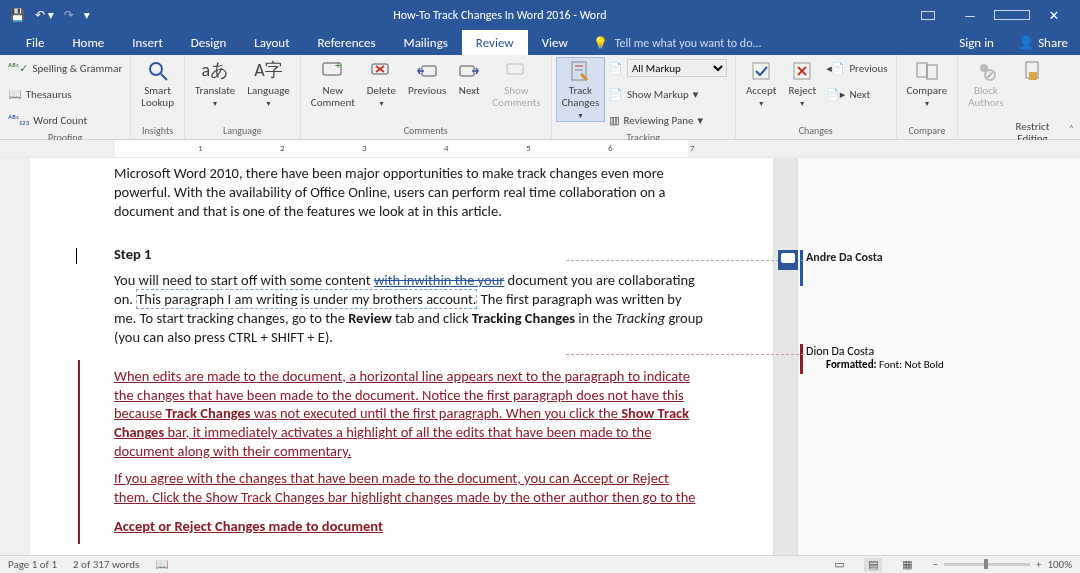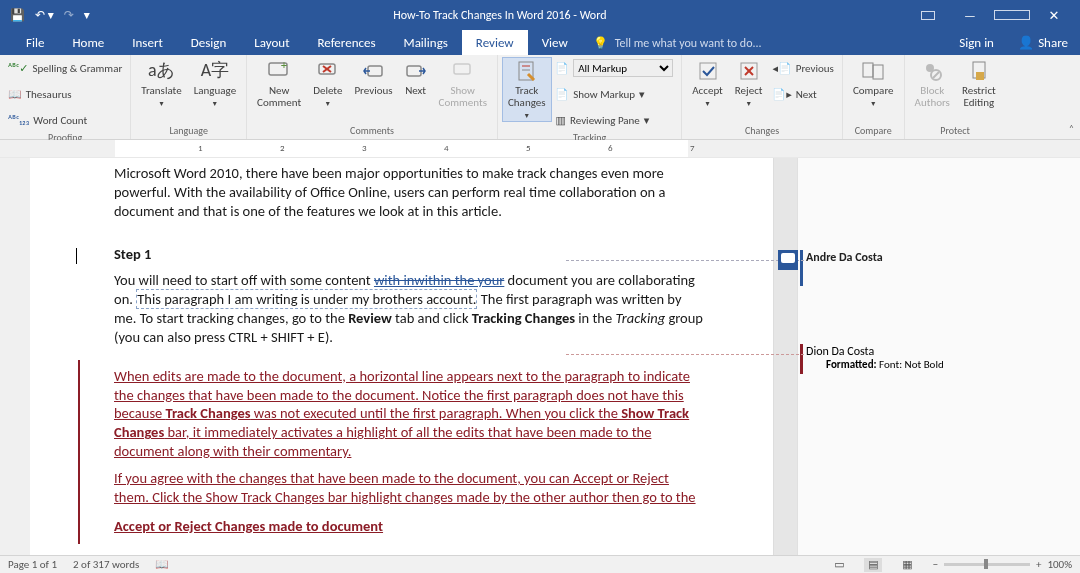--- a/index.html
+++ b/index.html
@@ -137,20 +137,35 @@
           </div>
         <div class="row">
             <span style="color:#2b579a;">ᴬᴮᶜ₁₂₃</span>
             <span>Word Count</span>
           </div>
       </div>
     </div>
     <div class="label">Proofing</div>
   </div>
 
+  <div class="rgroup">
+    <div class="body">
+      <div class="vbtn">
+        <span class="ic">
+            <svg width="22" height="22">
+              <circle cx="9" cy="9" r="6" fill="none" stroke="#2b579a" stroke-width="2"></circle>
+              <line x1="14" y1="14" x2="20" y2="20" stroke="#2b579a" stroke-width="2"></line>
+            </svg>
+          </span>
+        <span style="white-space:pre;">Smart
+Lookup</span>
+      </div>
+    </div>
+    <div class="label">Insights</div>
+  </div>
 
   <div class="rgroup">
     <div class="body">
       <div class="vbtn">
           <span class="ic" style="font-size:18px;">aあ</span>
           <span>Translate</span>
           <span style="font-size:8px;">▾</span>
         </div>
       <div class="vbtn">
           <span class="ic" style="font-size:18px;">A字</span>
@@ -308,21 +323,21 @@
           <span style="white-space:pre;">Block
 Authors</span>
         </div>
       <div class="vbtn">
           <span class="ic">
             <svg width="20" height="22">
               <rect x="4" y="2" width="12" height="16" fill="none" stroke="#888"></rect>
               <rect x="7" y="12" width="8" height="8" fill="#d6a84a"></rect>
             </svg>
           </span>
-          <span style="white-space:pre;">Restrict
+          <span style="white-space:pre;margin-top:36px;">Restrict
 Editing</span>
         </div>
     </div>
     <div class="label">Protect</div>
   </div>
   <span class="collapse-caret">˄</span>
 </div>
 
 <div class="ruler">
   <div class="gut"></div>

